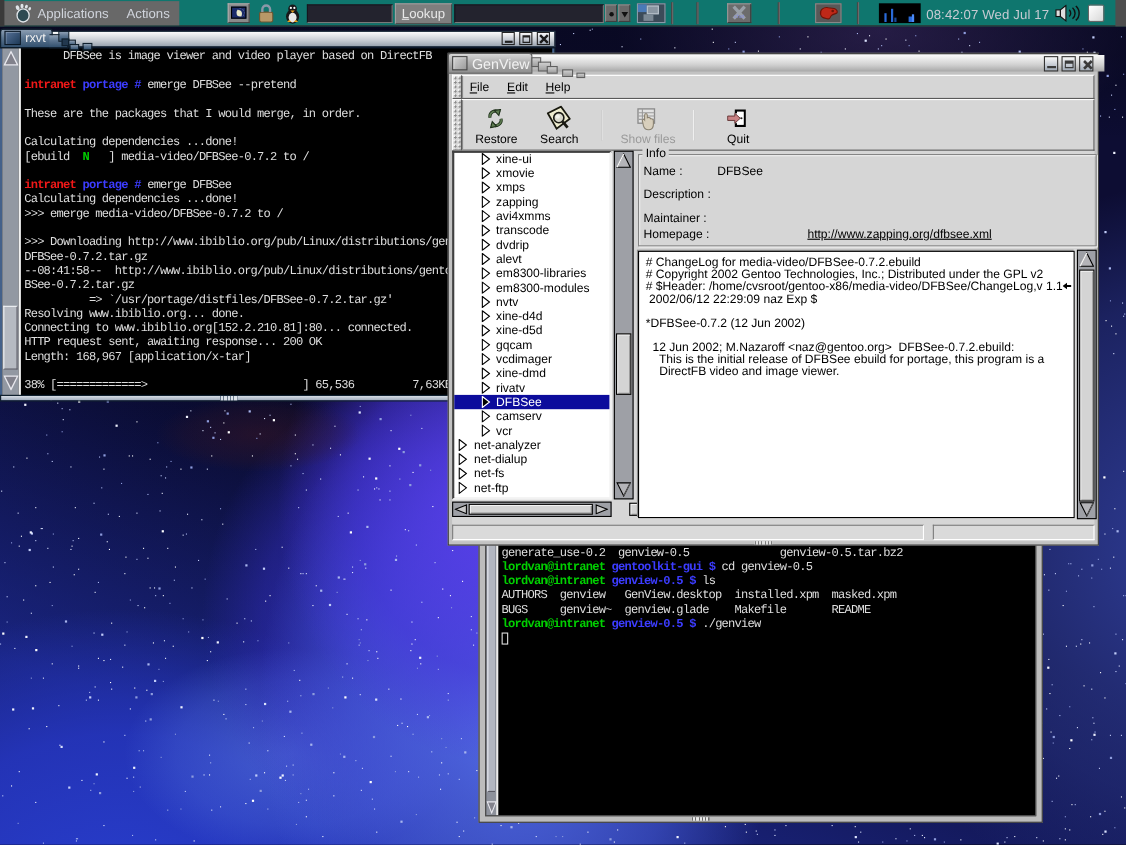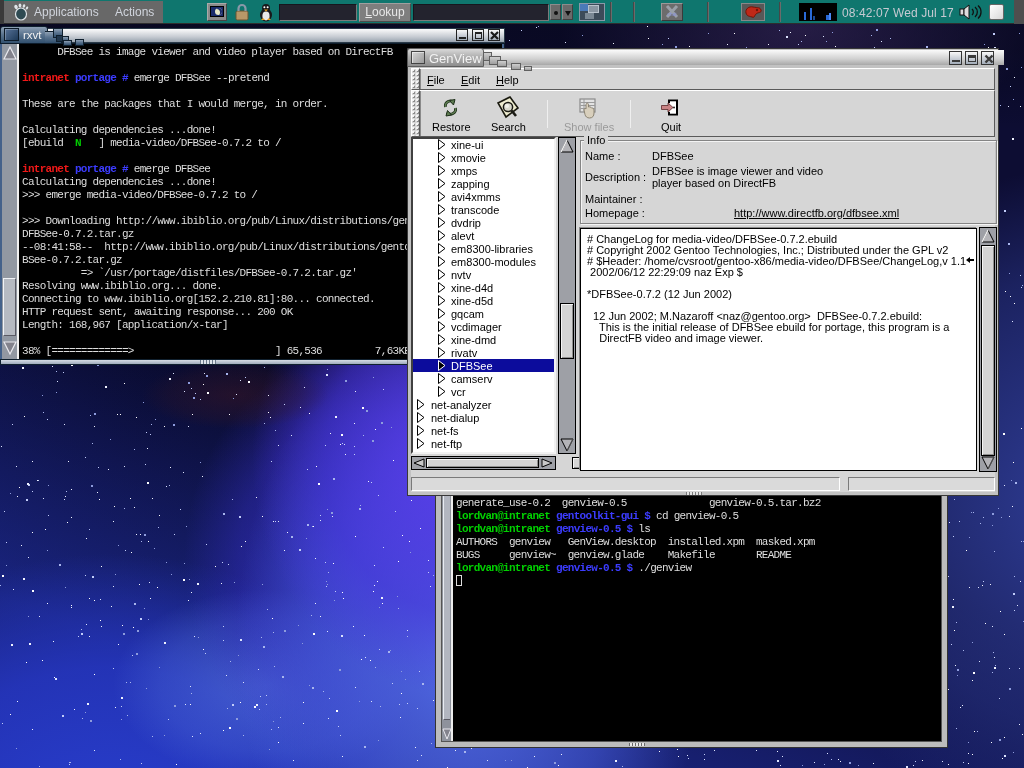--- a/index.html
+++ b/index.html
@@ -434,24 +434,23 @@
     <svg class="ab" style="left:130px;top:390px" width="12" height="10" viewBox="0 0 12 10">
         <path d="M1 1 L11 5 L1 9 Z" fill="#c8c8c8" stroke="#000" stroke-width="1"></path>
       </svg>
     <div class="ab sthumb" style="left:161px;top:389px;width:12px;height:12px"></div>
 
     <div class="ab" style="left:169px;top:72px;width:417px;height:84px;border:1px solid #858585;box-shadow:1px 1px 0 #f4f4f4 inset, 1px 1px 0 #f4f4f4"></div>
     <div class="ab gtktext gtkbg" style="left:173px;top:66px;padding:0 3px">Info</div>
     <div class="ab gtktext" style="left:174px;top:82px">Name :</div>
     <div class="ab gtktext" style="left:241px;top:82px">DFBSee</div>
     <div class="ab gtktext" style="left:174px;top:103px">Description :</div>
-    <div class="ab gtktext" style="left:241px;top:97px">DFBSee is image viewer and video<br>player based on DirectFB</div>
     <div class="ab gtktext" style="left:174px;top:125px">Maintainer :</div>
     <div class="ab gtktext" style="left:174px;top:139px">Homepage :</div>
-    <div class="ab gtktext" style="left:323px;top:139px;text-decoration:underline">http://www.directfb.org/dfbsee.xml</div>
+    <div class="ab gtktext" style="left:323px;top:139px;text-decoration:underline">http://www.zapping.org/dfbsee.xml</div>
 
     <div class="ab" style="left:169px;top:160px;width:397px;height:243px;background:#fff;border:1px solid #000;box-shadow:-1px -1px 0 #8a8a8a"></div>
     <div class="ab gtktext" style="left:176px;top:166px;white-space:pre;line-height:11px"># ChangeLog for media-video/DFBSee-0.7.2.ebuild
 # Copyright 2002 Gentoo Technologies, Inc.; Distributed under the GPL v2
 # $Header: /home/cvsroot/gentoo-x86/media-video/DFBSee/ChangeLog,v 1.1
  2002/06/12 22:29:09 naz Exp $
 
 *DFBSee-0.7.2 (12 Jun 2002)
 
   12 Jun 2002; M.Nazaroff &lt;naz@gentoo.org&gt;  DFBSee-0.7.2.ebuild:

